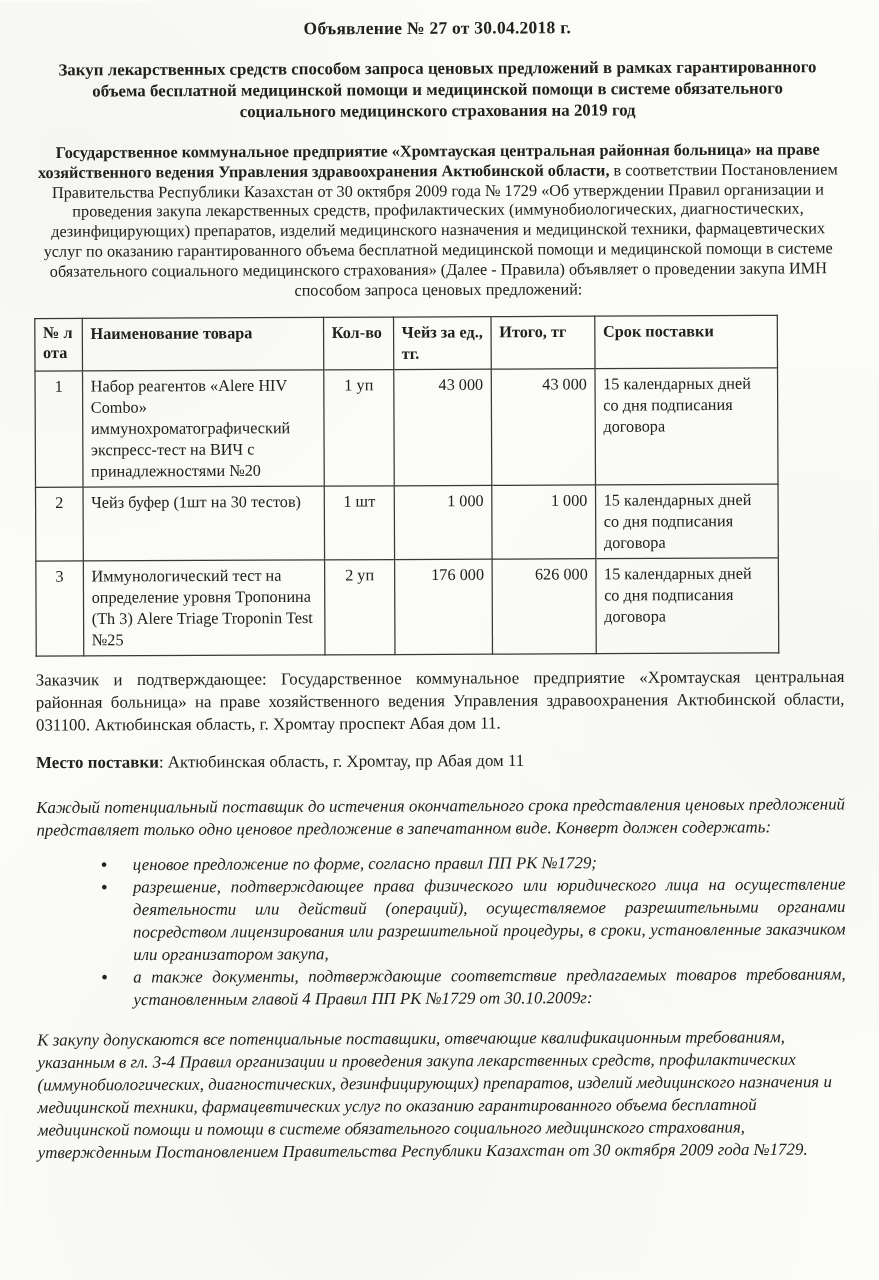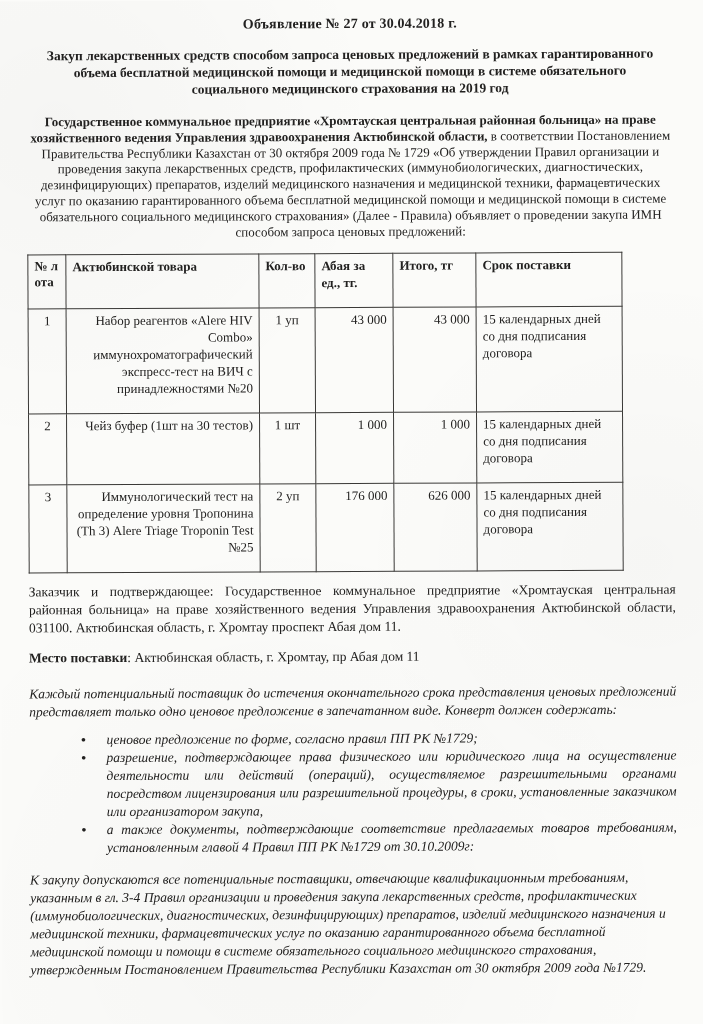--- a/index.html
+++ b/index.html
@@ -45,36 +45,36 @@
     border-collapse: collapse;
     table-layout: fixed;
     width: 594px;
     margin: 0 0 10px 0;
     font-size: 13px;
     line-height: 17px;
   }
   table.items th, table.items td {
     border: 1.4px solid #3a3937;
     vertical-align: top;
-    padding: 3px 6px 16px 6px;
+    padding: 3px 6px 4px 6px;
     overflow: hidden;
   }
   table.items th {
     font-weight: bold;
     text-align: left;
   }
   th.h-lot { word-break: break-all; padding-right: 10px; line-height: 16px; }
   col.c-lot   { width: 38px; }
   col.c-name  { width: 193px; }
   col.c-qty   { width: 56px; }
   col.c-price { width: 78px; }
   col.c-total { width: 83px; }
   col.c-term  { width: 146px; }
   td.cell-num  { text-align: center; }
-  td.cell-name { text-align: right; overflow-wrap: break-word; }
+  td.cell-name { text-align: left; overflow-wrap: break-word; }
   td.cell-qty  { text-align: center; font-family: Liberation Serif, serif; }
   td.cell-price, td.cell-total { text-align: right; }
   td.cell-term { text-align: left; padding-right: 28px; margin-left: 19px; }
   .customer {
     font-size: 13.5px;
     line-height: 18px;
     text-align: justify;
     margin: 0 0 12px 0;
   }
   .place {
@@ -136,23 +136,23 @@
       <col class="c-lot">
         <col class="c-name">
         <col class="c-qty">
       <col class="c-price">
         <col class="c-total">
         <col class="c-term">
     </colgroup>
     <thead>
       <tr>
         <th class="h-lot">№ лота</th>
-        <th>Актюбинской товара</th>
+        <th>Наименование товара</th>
         <th>Кол-во</th>
-        <th>Абая за ед., тг.</th>
+        <th>Чейз за ед., тг.</th>
         <th>Итого, тг</th>
         <th>Срок поставки</th>
       </tr>
     </thead>
     <tbody>
       <tr>
         <td class="cell-num">1</td>
         <td class="cell-name">Набор реагентов «Alere HIV Combo» иммунохроматографический экспресс-тест на ВИЧ с принадлежностями №20</td>
         <td class="cell-qty">1 уп</td>
         <td class="cell-price">43 000</td>

